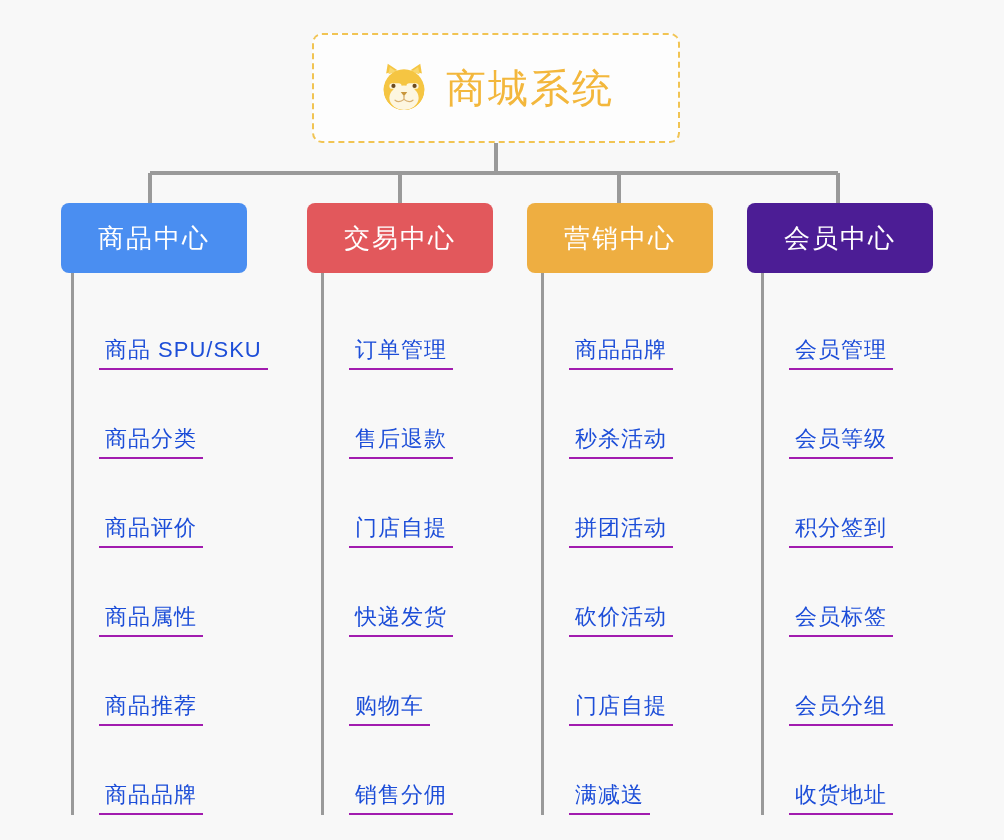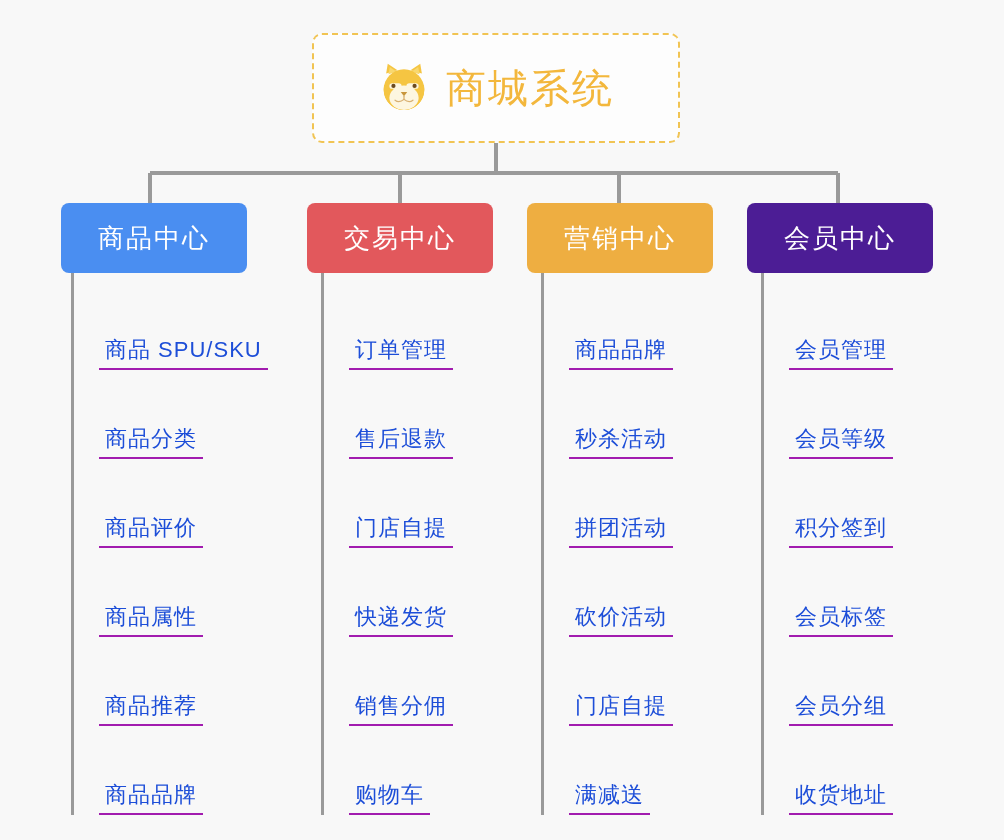--- a/index.html
+++ b/index.html
@@ -196,24 +196,24 @@
           <div class="leaf">
             <span class="leaf-label">售后退款</span>
           </div>
           <div class="leaf">
             <span class="leaf-label">门店自提</span>
           </div>
           <div class="leaf">
             <span class="leaf-label">快递发货</span>
           </div>
           <div class="leaf">
+            <span class="leaf-label">购物车</span>
+          </div>
+          <div class="leaf">
             <span class="leaf-label">销售分佣</span>
-          </div>
-          <div class="leaf">
-            <span class="leaf-label">购物车</span>
           </div>
         </div>
       </div>
       <div class="branch branch-2">
         <div class="branch-header" style="background: rgb(238, 174, 65);">营销中心</div>
         <div class="branch-body">
           <div class="spine" style="height: 542px;"></div>
           <div class="leaf">
             <span class="leaf-label">商品品牌</span>
           </div>

